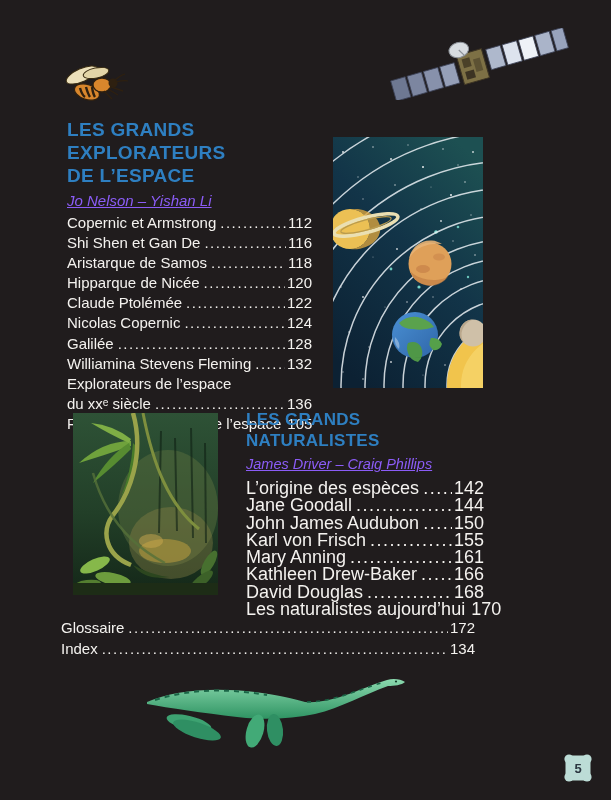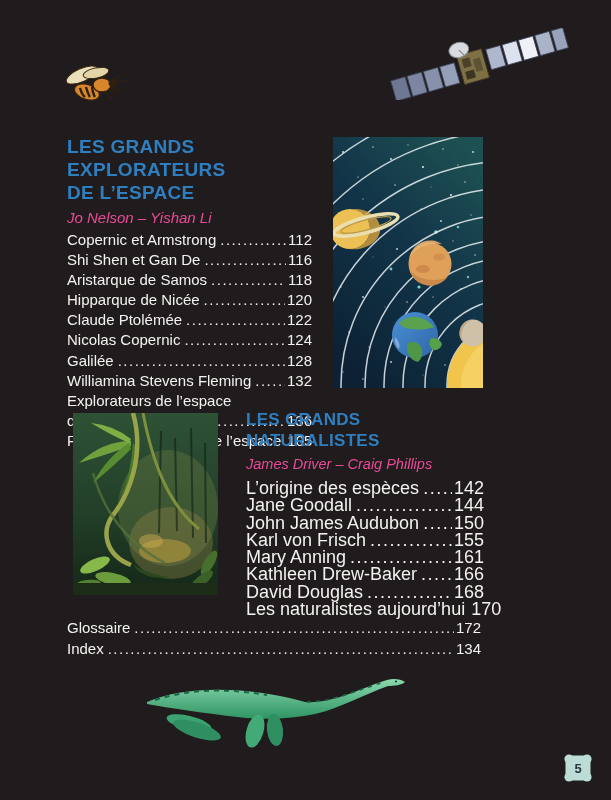--- a/index.html
+++ b/index.html
@@ -8,21 +8,21 @@
     background:#201c1d;overflow:hidden;
     font-family:"Liberation Sans","DejaVu Sans",sans-serif;
     color:#f4f2ef;
   }
   .abs{position:absolute;}
 
   
   .sec-title{font-weight:bold;color:#2e7fc1;letter-spacing:.3px;margin:0;}
   .sec1 .sec-title{font-size:19px;line-height:23px;}
   .sec2 .sec-title{font-size:17px;line-height:21px;}
-  .authors{font-style:italic;color:#ec4899;}
+  .authors{font-style:italic;color:#8b5cf6;text-decoration:underline;}
   .sec1 .authors{font-size:15px;line-height:19px;margin-top:4px;}
   .sec2 .authors{font-size:14.5px;line-height:18px;margin-top:4px;}
 
   
   .toc{margin-top:3px;}
   .sec1 .toc{font-size:15px;line-height:20.1px;}
   .sec2 .toc{margin-top:7px;font-size:18px;line-height:17.3px;}
   .toc-row{display:flex;align-items:flex-end;}
   .toc-label{white-space:nowrap;}
   .leader{flex:1;overflow:hidden;white-space:nowrap;margin:0 2px 0 4px;}
@@ -79,21 +79,21 @@
           <rect x="102" y="24" width="15" height="21" fill="#aeb8cc" stroke="#3c4257" stroke-width="0.8"></rect>
           <rect x="119" y="24" width="15" height="21" fill="#dde3ee" stroke="#3c4257" stroke-width="0.8"></rect>
           <rect x="136" y="24" width="15" height="21" fill="#eef2f7" stroke="#3c4257" stroke-width="0.8"></rect>
           <rect x="153" y="24" width="15" height="21" fill="#aab4c9" stroke="#3c4257" stroke-width="0.8"></rect>
           <rect x="170" y="24" width="12" height="21" fill="#98a3bc" stroke="#3c4257" stroke-width="0.8"></rect>
         </g>
       </g>
     </svg>
   </div>
 
-  <div class="abs sec1" style="left:67px;top:135px;width:245px;">
+  <div class="abs sec1" style="left:67px;top:118px;width:245px;">
     <h2 class="sec-title">
       <span>LES GRANDS EXPLORATEURS</span><br>
       <span>DE L’ESPACE</span>
     </h2>
     <div class="authors">Jo Nelson – Yishan Li</div>
     <div class="toc">
       <div class="toc-row">
           <span class="toc-label">Copernic et Armstrong</span>
           <span class="leader"></span>
           <span class="toc-page">112</span>
@@ -334,21 +334,21 @@
           <span class="toc-page">168</span>
         </div>
       <div class="toc-row">
           <span class="toc-label">Les naturalistes aujourd’hui</span>
           <span class="leader"></span>
           <span class="toc-page">170</span>
         </div>
     </div>
   </div>
 
-  <div class="abs footer-list" style="left:67px;top:618px;width:414px;">
+  <div class="abs footer-list" style="left:61px;top:618px;width:414px;">
     <div class="toc-row">
         <span class="toc-label">Glossaire</span>
         <span class="leader"></span>
         <span class="toc-page">172</span>
       </div>
     <div class="toc-row">
         <span class="toc-label">Index</span>
         <span class="leader"></span>
         <span class="toc-page">134</span>
       </div>

